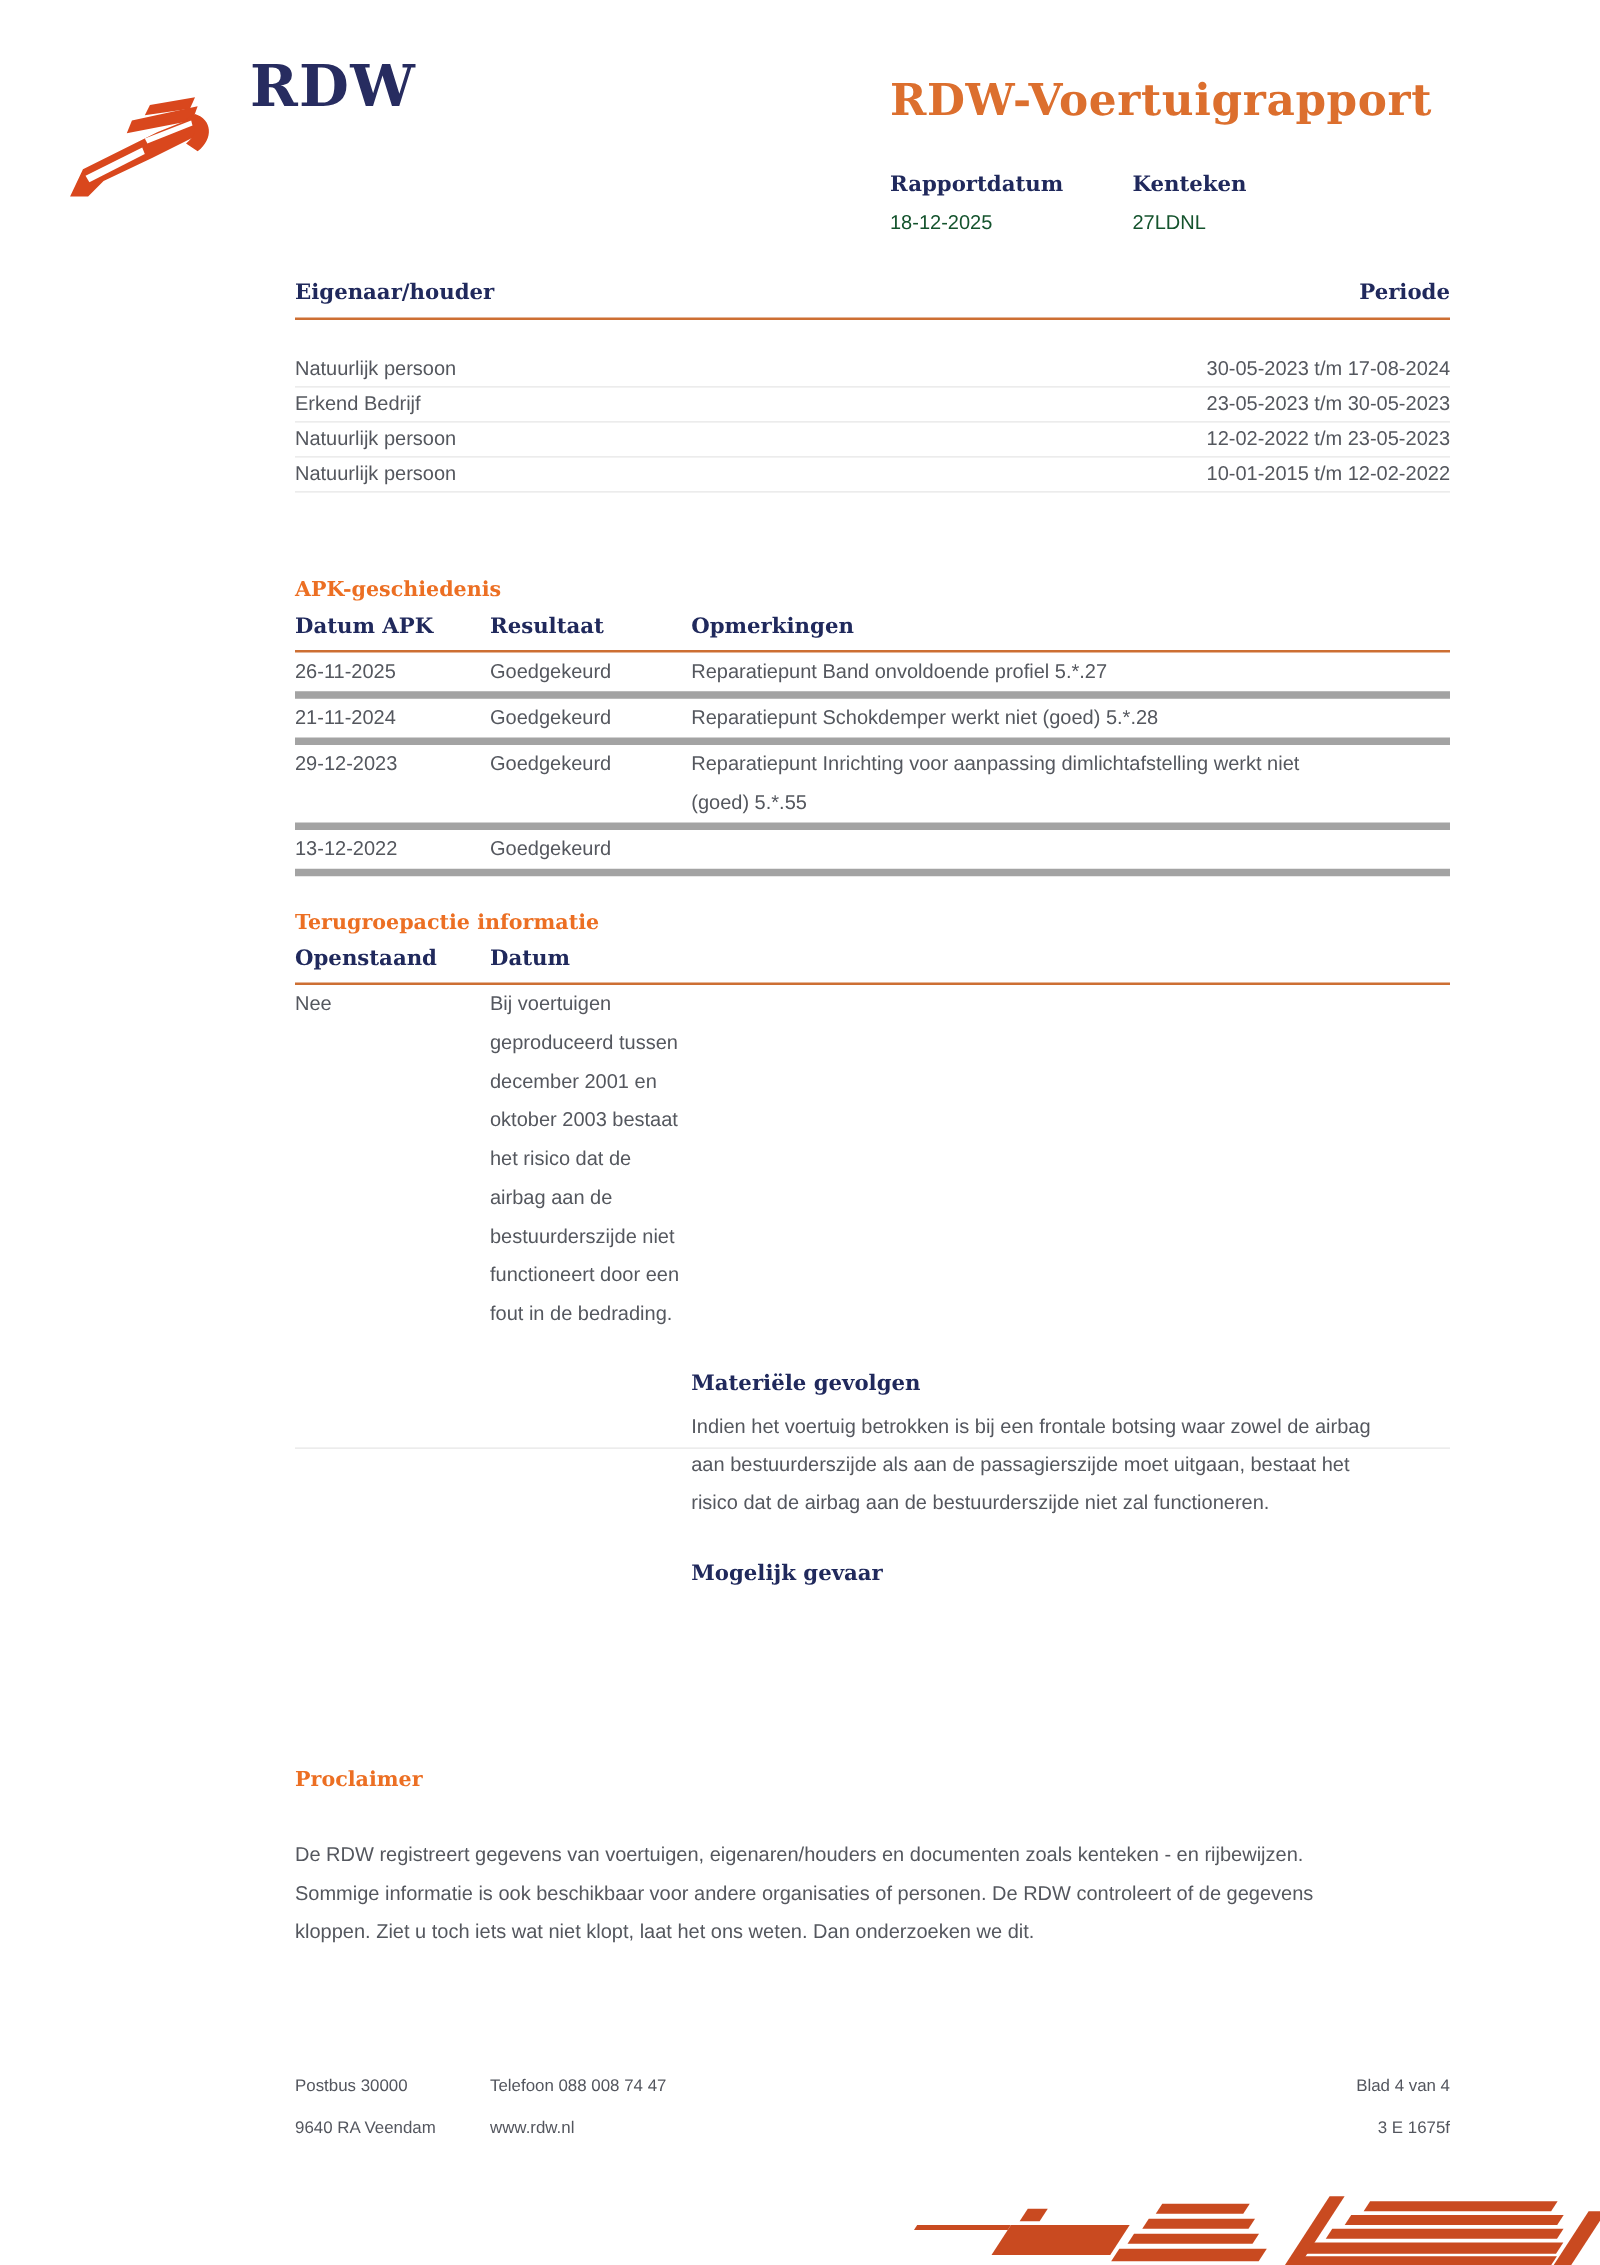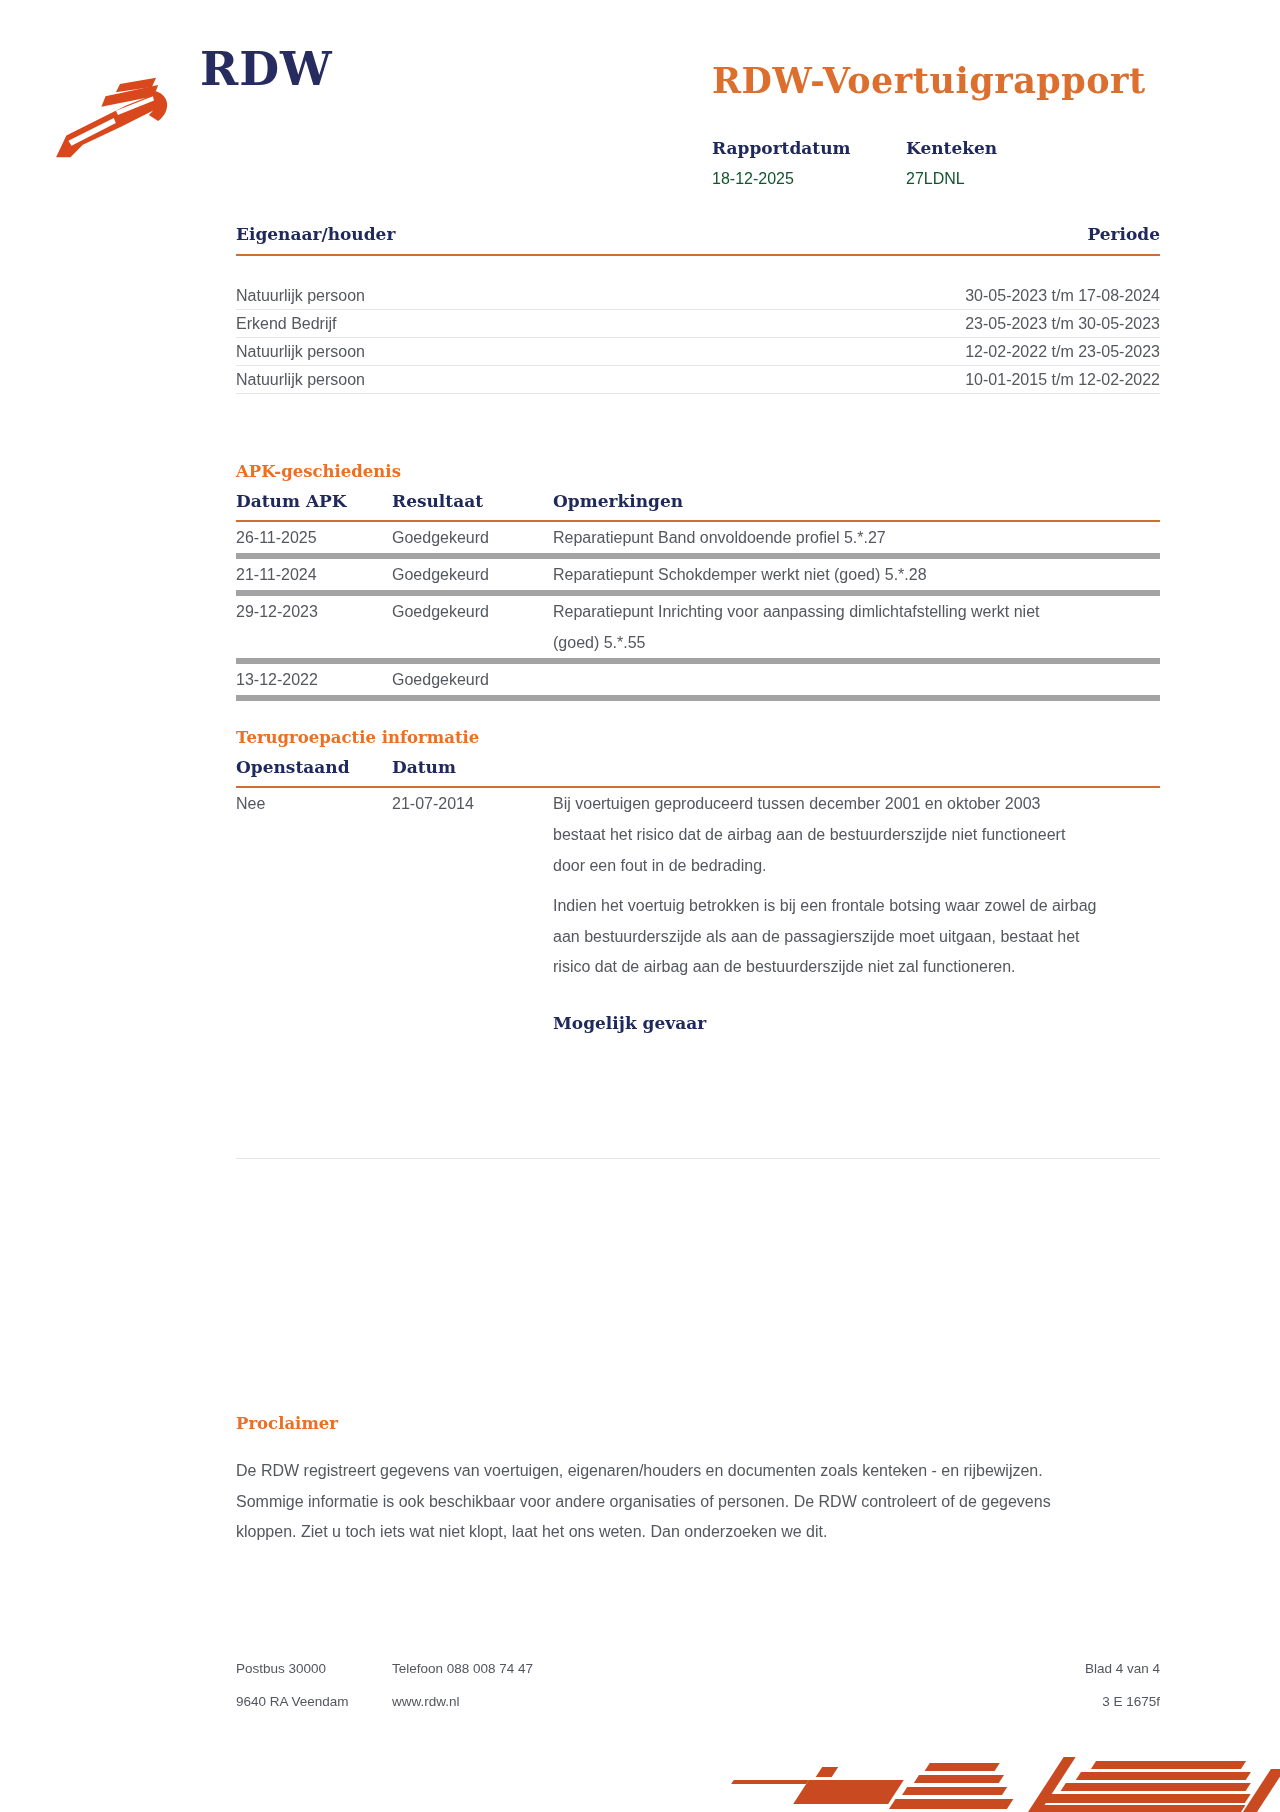--- a/index.html
+++ b/index.html
@@ -56,21 +56,21 @@
   .desc { max-width:535px; }
   .sub-block { margin-left:317px; width:565px; }
   .sub-title { margin-top:30px; font-size:17px; }
   .sub-text { margin-top:10px; line-height:30.5px; font-size:16px; color:#54575e; }
 
   .divider-bottom { position:absolute; left:236px; top:1158px; width:924px; height:0;
                     border-bottom:1px solid #e6e6e6; }
 
   
   .proclaimer-sect { top:1414px; }
-  .proclaimer-body { margin-top:22px; width:850px; line-height:30.5px; font-size:16px; color:#54575e; }
+  .proclaimer-body { margin-top:36px; width:850px; line-height:30.5px; font-size:16px; color:#54575e; }
 
   
   .footer { position:absolute; left:236px; top:1660px; width:924px; font-size:13.5px; color:#53565e; }
   .f-row { display:flex; height:18px; line-height:18px; margin-bottom:15px; }
   .f-col1 { width:156px; }
   .f-col2 { flex:1; }
   .f-col3 { text-align:right; }
 
   .bottom-art { position:absolute; left:690px; top:1755px; width:590px; height:57px; }
 </style>
@@ -159,24 +159,24 @@
   </div>
 
   <div class="sect recall-sect">
     <div class="sec-title-row orange-head">Terugroepactie informatie</div>
     <div class="tbl-head">
       <span class="slab">Openstaand</span>
       <span class="slab">Datum</span>
     </div>
     <div class="recall-row">
       <div>Nee</div>
-      <div>21-07-2014</div>
       <div class="desc">Bij voertuigen geproduceerd tussen december 2001 en oktober 2003 bestaat het risico dat de airbag aan de bestuurderszijde niet functioneert door een fout in de bedrading.</div>
     </div>
     <div class="sub-block">
+      <div class="sub-title slab">Materiële gevolgen</div>
       <div class="sub-text">Indien het voertuig betrokken is bij een frontale botsing waar zowel de airbag aan bestuurderszijde als aan de passagierszijde moet uitgaan, bestaat het risico dat de airbag aan de bestuurderszijde niet zal functioneren.</div>
       <div class="sub-title slab">Mogelijk gevaar</div>
     </div>
   </div>
 
   <div class="divider-bottom"></div>
 
   <div class="sect proclaimer-sect">
     <div class="sec-title-row orange-head">Proclaimer</div>
     <div class="proclaimer-body">De RDW registreert gegevens van voertuigen, eigenaren/houders en documenten zoals kenteken - en rijbewijzen. Sommige informatie is ook beschikbaar voor andere organisaties of personen. De RDW controleert of de gegevens kloppen. Ziet u toch iets wat niet klopt, laat het ons weten. Dan onderzoeken we dit.</div>

